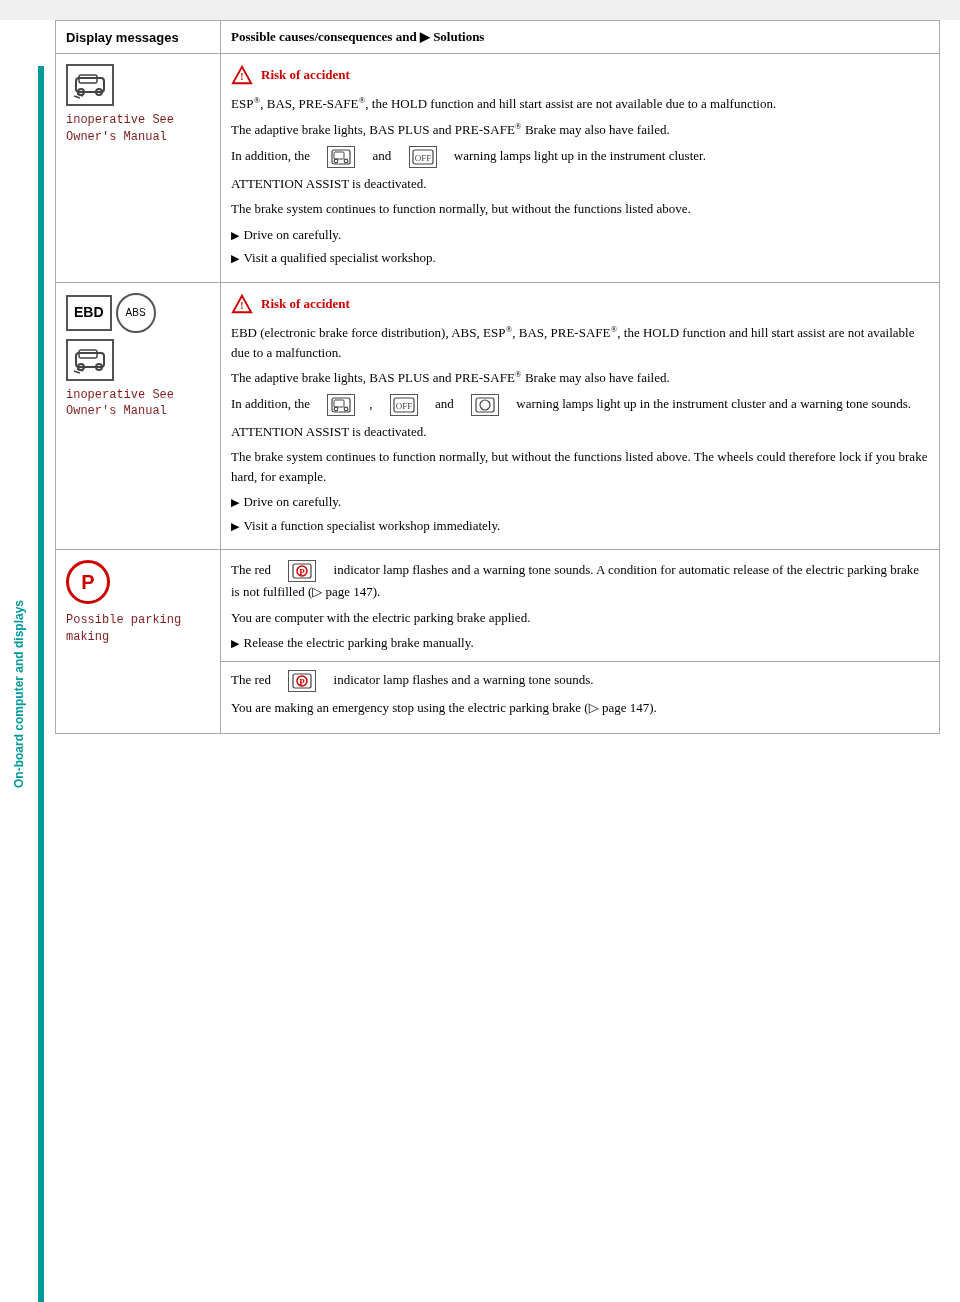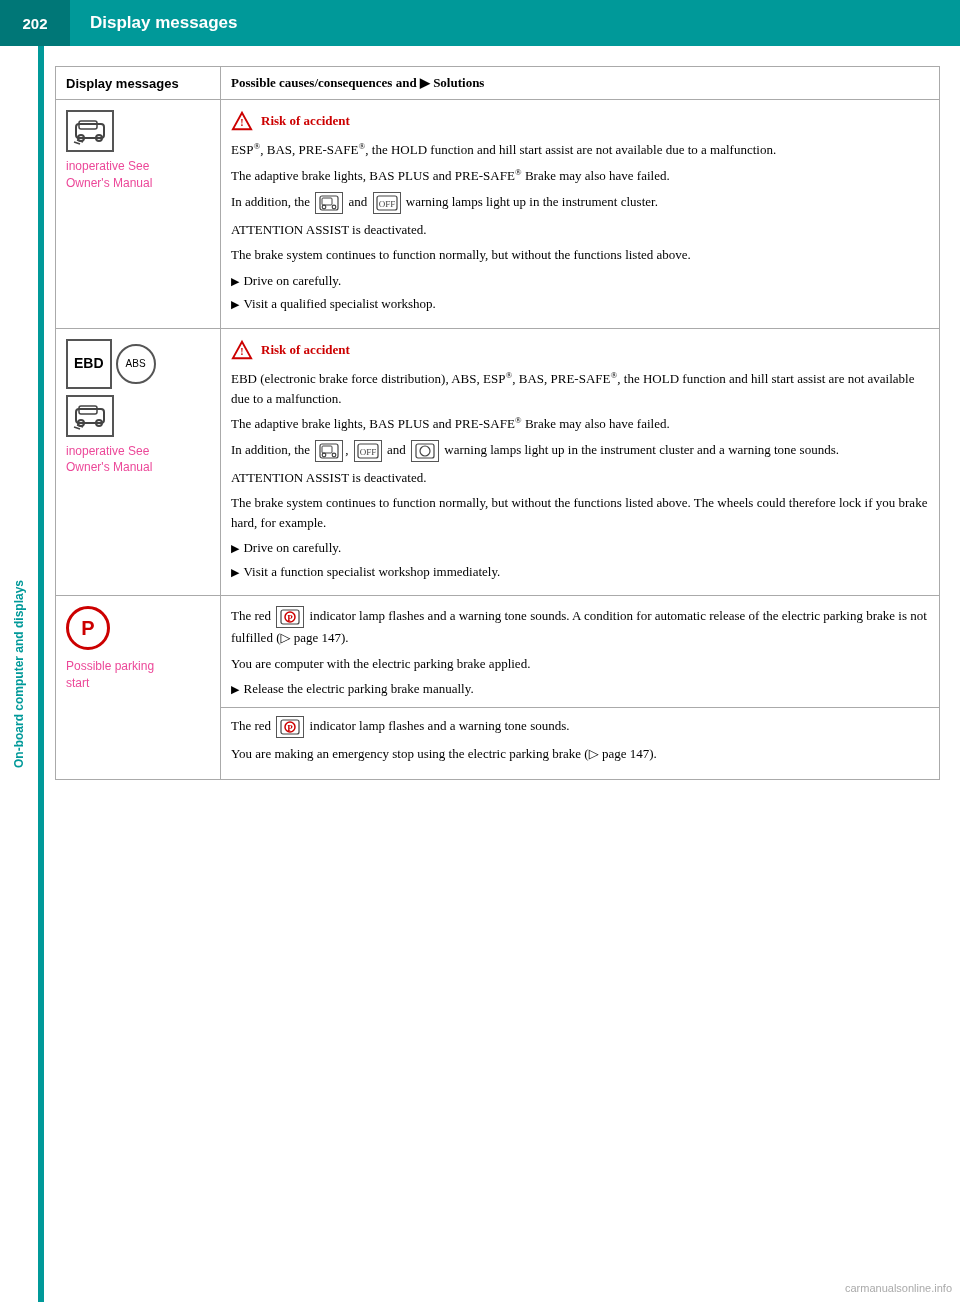--- a/index.html
+++ b/index.html
@@ -110,23 +110,23 @@
       border: 2px solid #555;
       display: inline-flex;
       align-items: center;
       justify-content: center;
       width: 48px;
       height: 42px;
       margin-bottom: 6px;
       font-size: 18px;
     }
     .mono-text {
-      font-family: Liberation Sans, sans-serif;
+      font-family: Liberation Mono, monospace;
       font-size: 12px;
-      color: #ec4899;
+      color: #7f1d1d;
       line-height: 1.4;
     }
     
     .warning-header {
       display: flex;
       align-items: center;
       gap: 8px;
       color: #cc0000;
       font-weight: bold;
       font-size: 13px;
@@ -159,38 +159,38 @@
     
     .inline-icon {
       border: 1px solid #555;
       display: inline-flex;
       align-items: center;
       justify-content: center;
       width: 28px;
       height: 22px;
       font-size: 11px;
       vertical-align: middle;
-      margin: 0 2px;
+      margin: 0 14px;
     }
     
     .ebd-icons-row {
       display: flex;
       align-items: center;
       gap: 4px;
       margin-bottom: 6px;
     }
     .ebd-box {
       border: 2px solid #555;
       display: inline-flex;
       align-items: center;
       justify-content: center;
       padding: 3px 6px;
       font-weight: bold;
       font-size: 14px;
-      height: 50px;
+      height: 36px;
     }
     .abs-box {
       border: 2px solid #555;
       border-radius: 50%;
       display: inline-flex;
       align-items: center;
       justify-content: center;
       width: 40px;
       height: 40px;
       font-size: 11px;
@@ -221,24 +221,20 @@
       right: 8px;
       font-size: 11px;
       color: #aaa;
     }
   </style>
 </head>
 <body>
 
 <div class="page">
 
-  <div class="header-bar">
-    <div class="header-page-num">202</div>
-    <div class="header-title">Display messages</div>
-  </div>
 
   <div class="sidebar-label">
     <span class="sidebar-label-text">On-board computer and displays</span>
   </div>
   <div class="sidebar-bar"></div>
 
   <div class="content-area">
     <table class="main-table">
       <thead>
         <tr>
@@ -363,21 +359,21 @@
             </div>
           </td>
         </tr>
 
         <tr>
           <td class="col-display">
             <div class="park-p-circle">P</div>
             <div style="height:8px;"></div>
             <div class="mono-text">
               <span>Possible parking</span><br>
-              <span>start</span>
+              <span>making</span>
             </div>
           </td>
           <td class="col-causes">
 
             <p class="para">The red <span class="inline-icon">
                   <svg width="20" height="16" viewBox="0 0 20 16">
                     <rect x="1" y="1" width="18" height="14" rx="2" fill="none" stroke="#444" stroke-width="1.2"></rect>
                     <circle cx="10" cy="8" r="5" fill="none" stroke="#cc0000" stroke-width="1.5"></circle>
                     <text x="10" y="12" text-anchor="middle" font-size="9" font-weight="bold" fill="#cc0000">P</text>
                   </svg>

